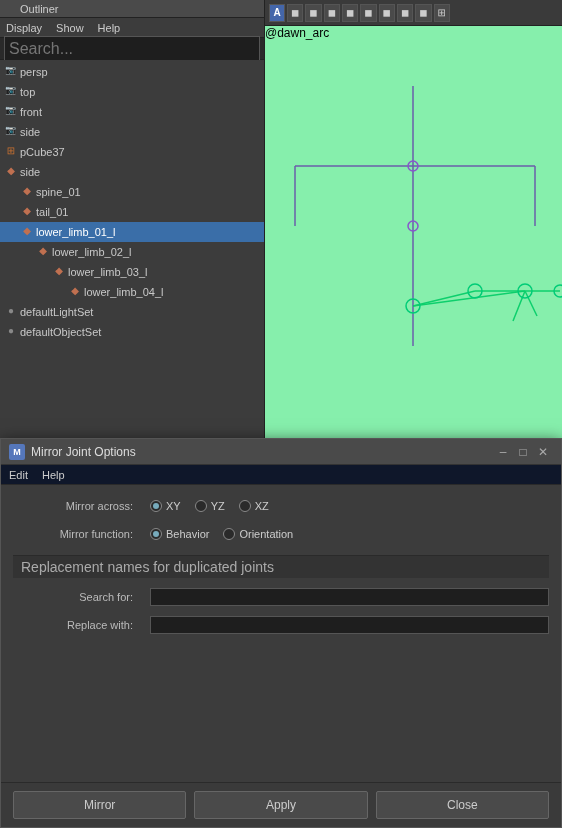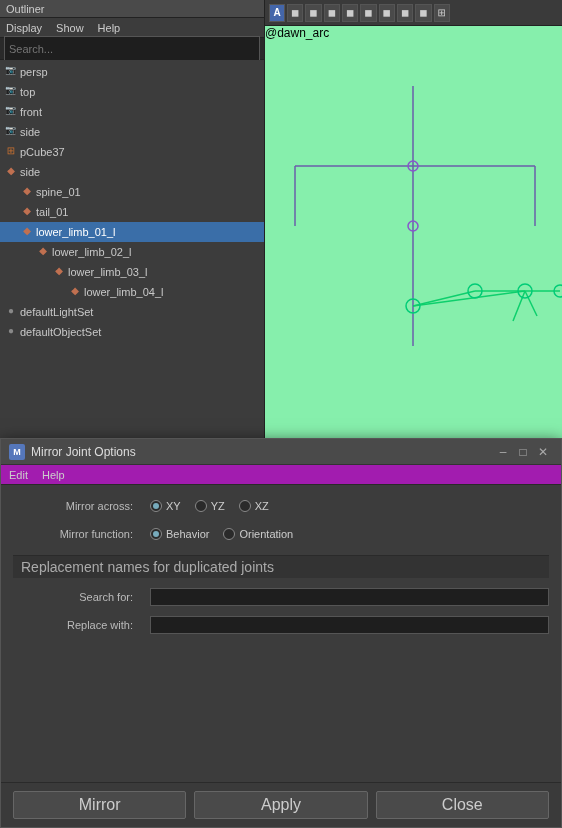--- a/index.html
+++ b/index.html
@@ -21,21 +21,21 @@
       height: 450px;
       background: #3c3c3c;
       border-right: 1px solid #222;
       display: flex;
       flex-direction: column;
     }
     #outliner-titlebar {
       background: #4a4a4a;
       color: #ccc;
       font-size: 11px;
-      padding: 2px 6px;
+      padding: 2px 20px;
       display: flex;
       align-items: center;
       height: 18px;
       border-bottom: 1px solid #222;
     }
     #outliner-menubar {
       background: #3c3c3c;
       color: #ccc;
       font-size: 11px;
       padding: 2px 6px;
@@ -51,21 +51,21 @@
       background: #2a2a2a;
       border-bottom: 1px solid #222;
       display: flex;
       align-items: center;
     }
     #outliner-search input {
       width: 100%;
       background: #1e1e1e;
       border: 1px solid #555;
       color: #aaa;
-      font-size: 11px;
+      font-size: 16px;
       padding: 1px 4px;
       height: 26px;
       outline: none;
     }
     #outliner-tree {
       flex: 1;
       overflow-y: auto;
       background: #3c3c3c;
       padding: 2px 0;
     }
@@ -174,21 +174,21 @@
       width: 20px; height: 18px;
       background: none;
       border: none;
       color: #aaa;
       font-size: 12px;
       cursor: pointer;
       display: flex; align-items: center; justify-content: center;
     }
 
     #dialog-menubar {
-      background: #a21caf;
+      background: #0f172a;
       color: #ccc;
       font-size: 11px;
       padding: 2px 8px;
       display: flex;
       gap: 14px;
       height: 20px;
       align-items: center;
       border-bottom: 1px solid #2a2a2a;
     }
     #dialog-menubar span { cursor: pointer; }
@@ -268,21 +268,21 @@
       border-top: 1px solid #2a2a2a;
       background: #3a3a3a;
       gap: 8px;
     }
     .footer-btn {
       flex: 1;
       height: 28px;
       background: #4a4a4a;
       border: 1px solid #666;
       color: #ccc;
-      font-size: 16px;
+      font-size: 12px;
       cursor: pointer;
       border-radius: 2px;
     }
   </style>
 </head>
 <body>
 
 <div id="outliner">
   <div id="outliner-titlebar">
     <span>Outliner</span>

